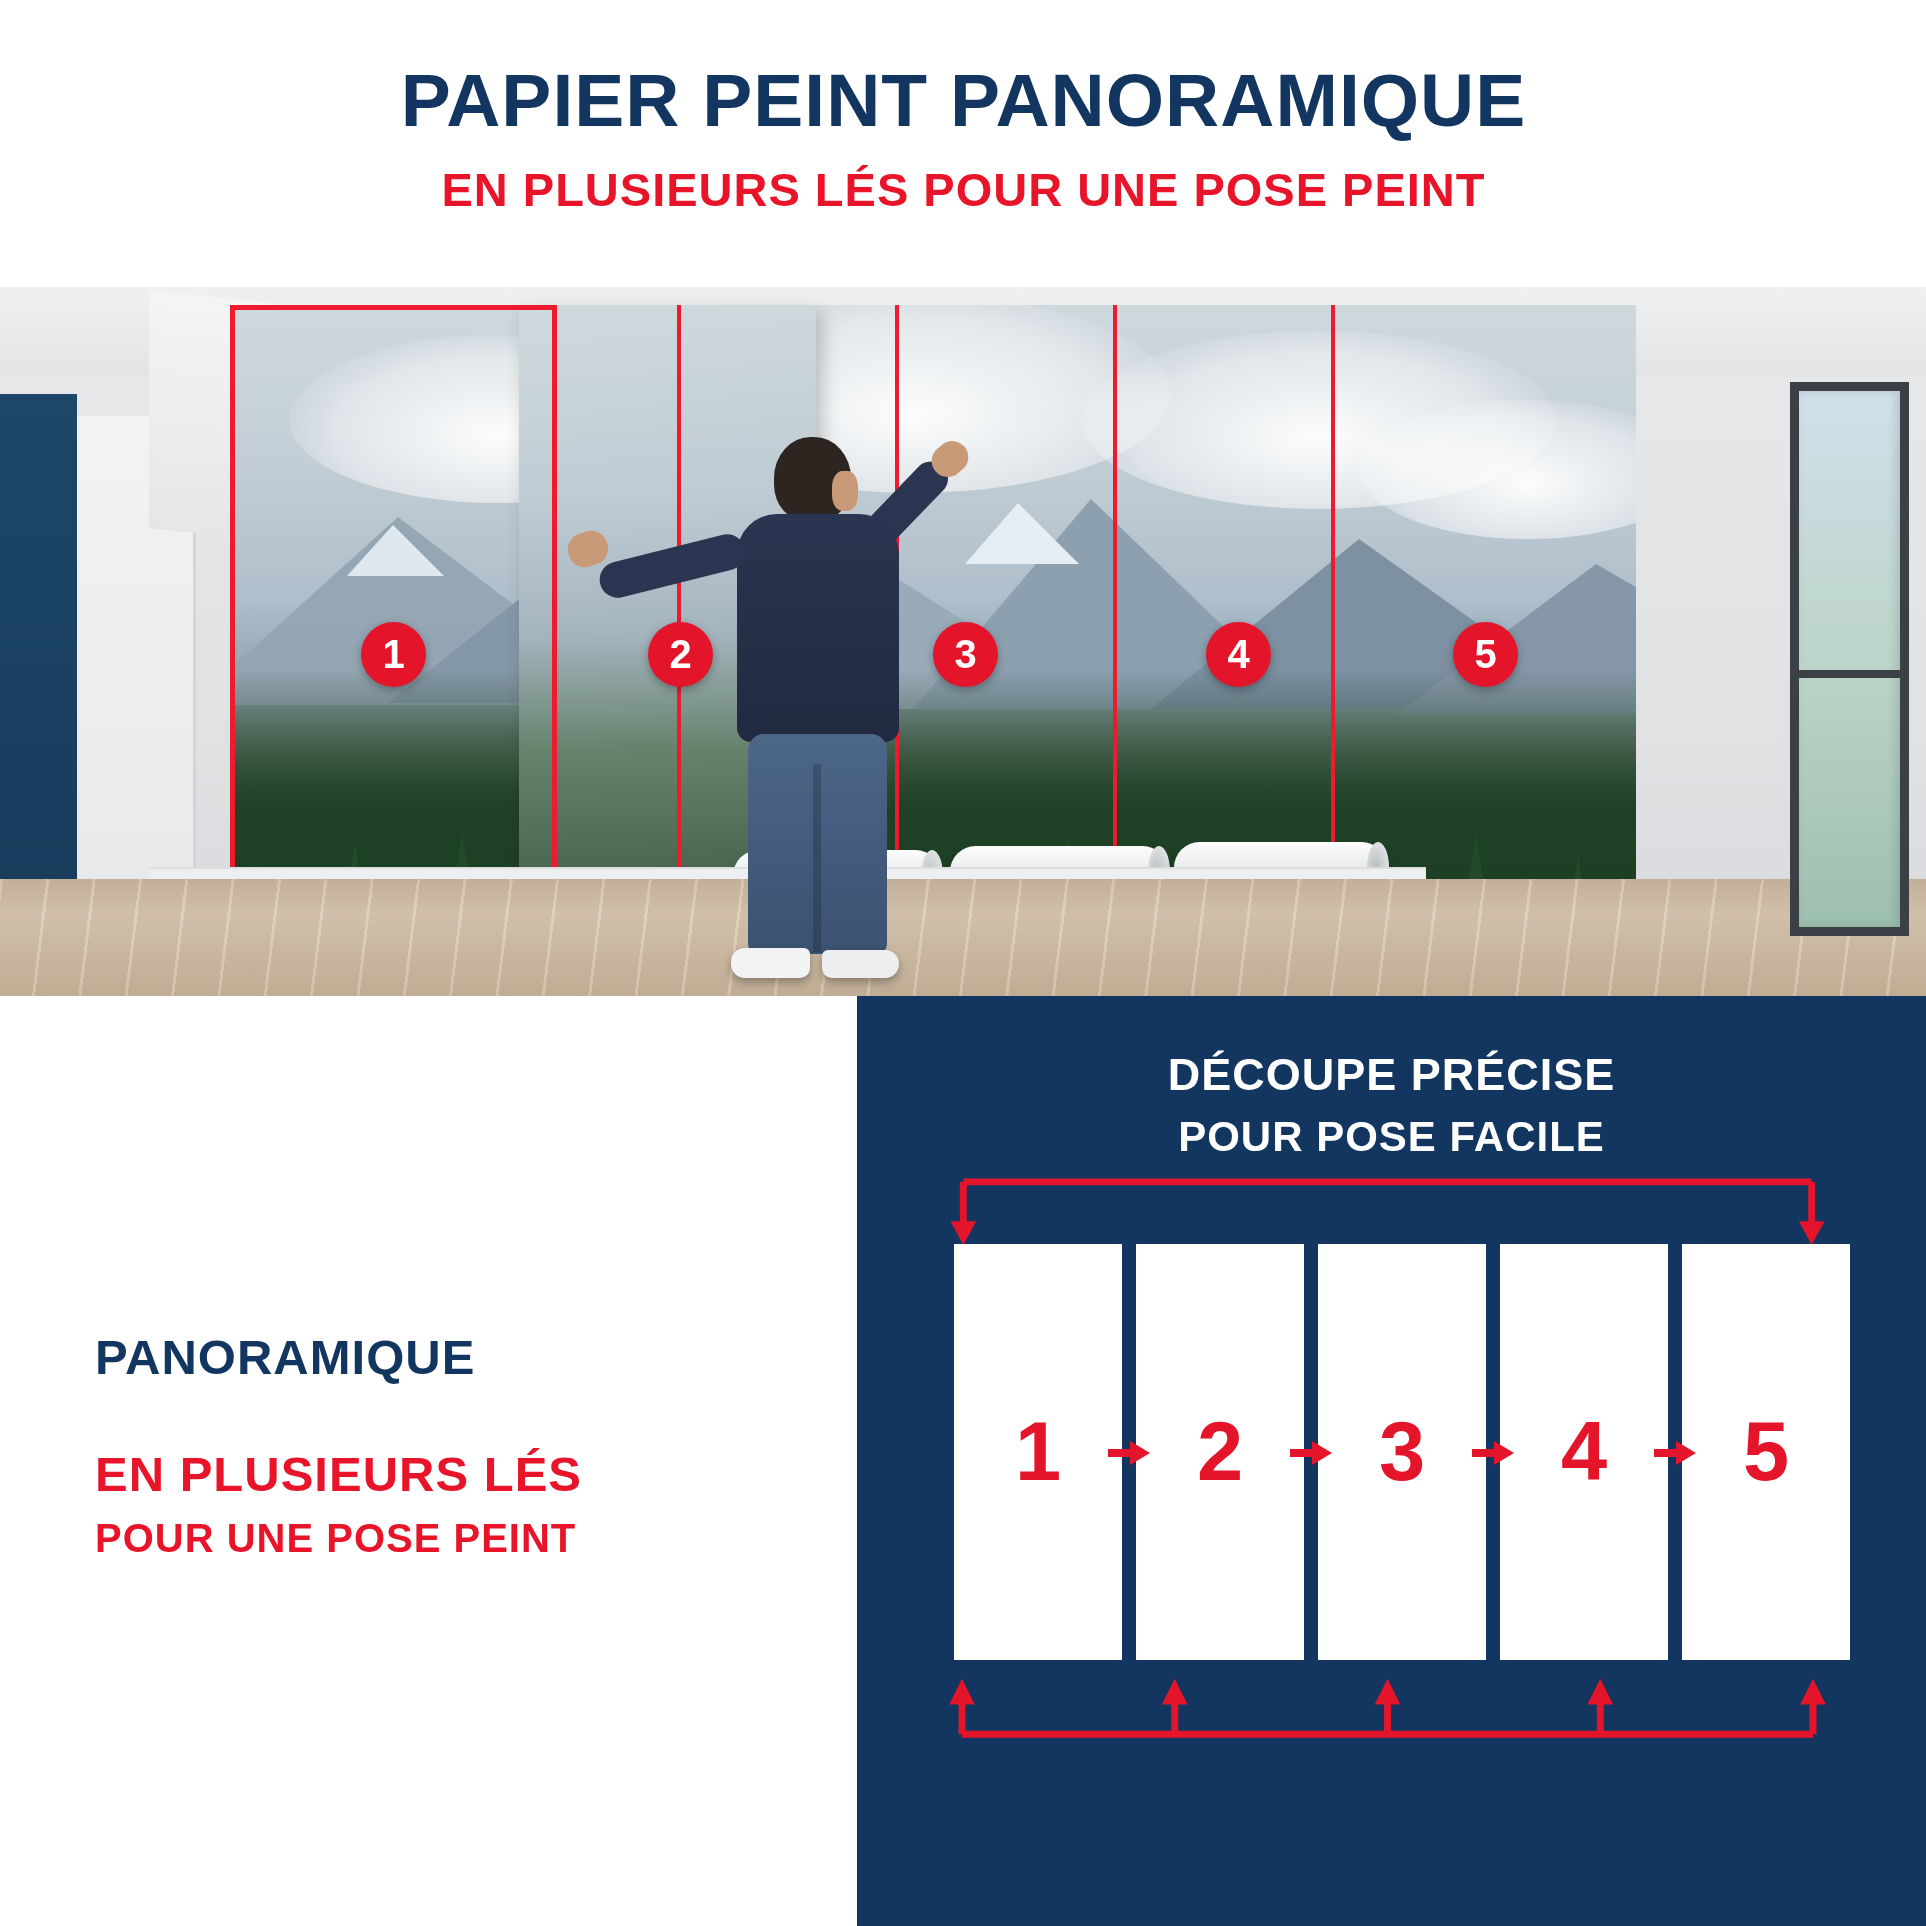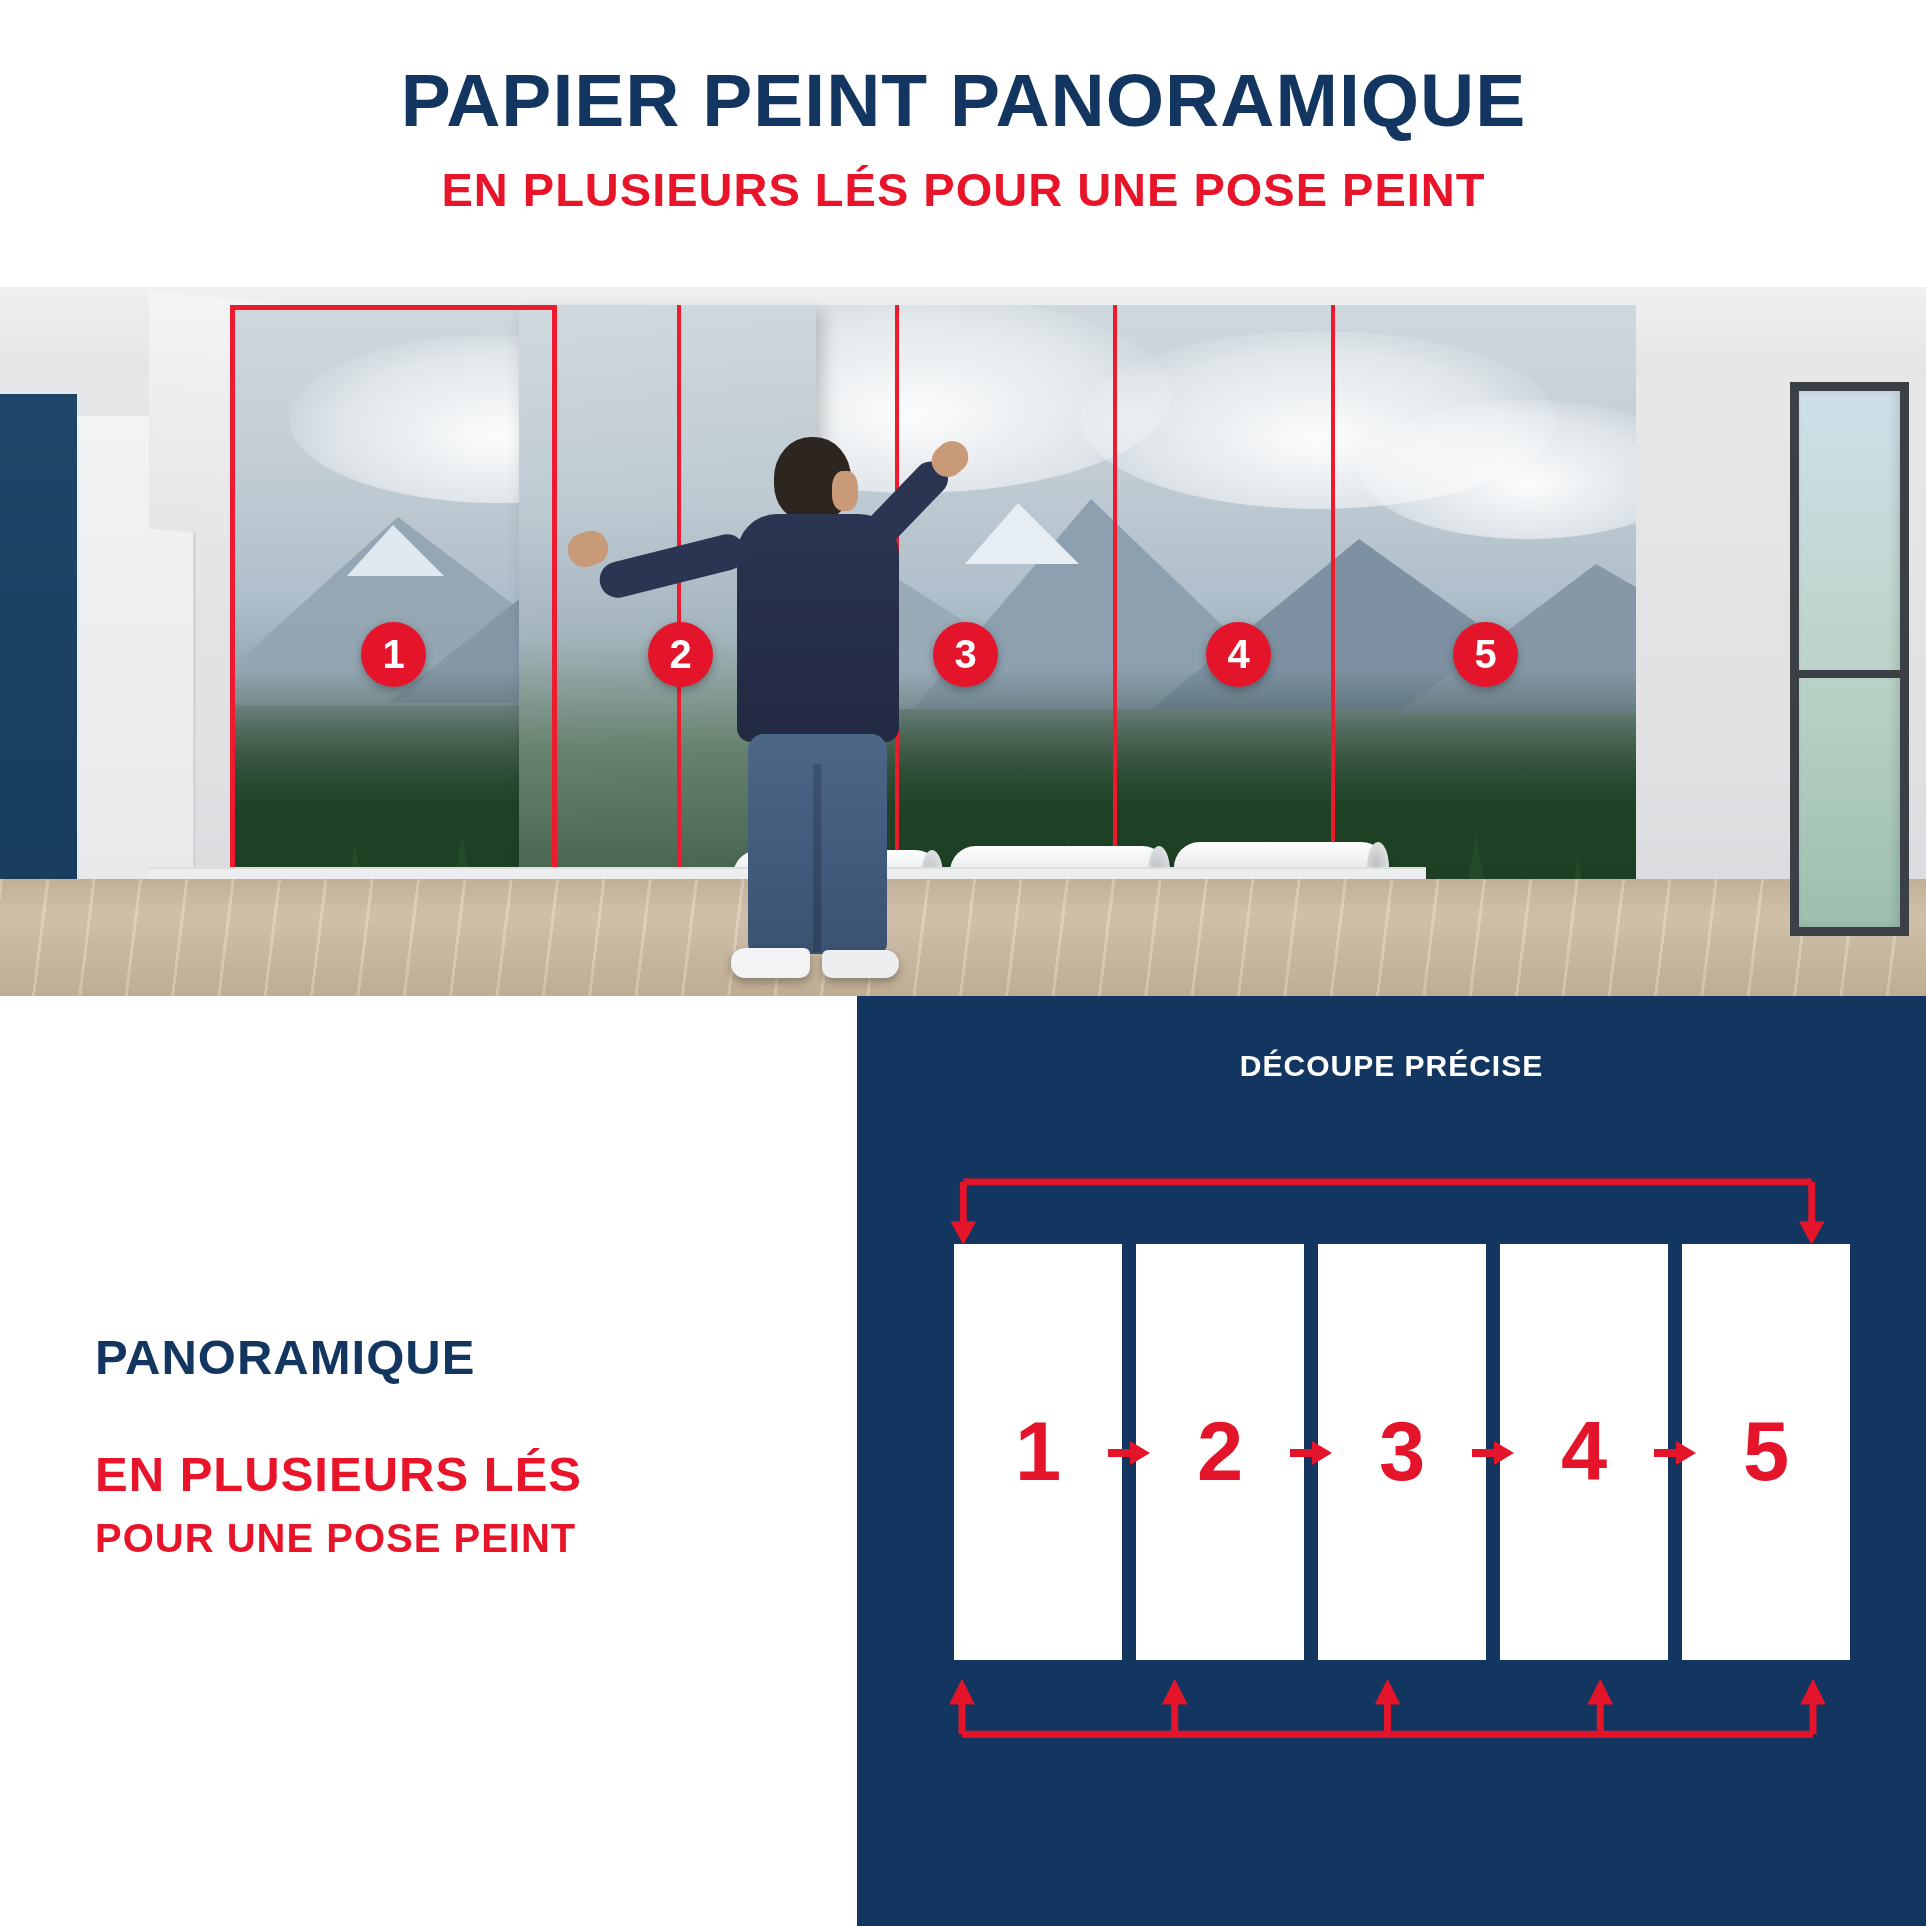--- a/index.html
+++ b/index.html
@@ -219,21 +219,21 @@
   }
   .bl-t1 { font-size: 71px; font-weight: bold; color: #12365f; letter-spacing: 1px; line-height: 1.04; }
   .bl-t2 { font-size: 49px; font-weight: bold; color: #12365f; letter-spacing: 1px; margin-top: 6px; }
   .bl-t3 { font-size: 49px; font-weight: bold; color: #e8152a; letter-spacing: 1px; margin-top: 61px; }
   .bl-t4 { font-size: 40px; font-weight: bold; color: #e8152a; letter-spacing: 1px; margin-top: 14px; }
 
   .bottom-right {
     width: 1069px; background: #12365f; position: relative;
     display: flex; flex-direction: column; align-items: center;
   }
-  .br-title { color: #fff; font-size: 30px; font-weight: bold; letter-spacing: 1px; margin-top: 53px; }
+  .br-title { color: #fff; font-size: 45px; font-weight: bold; letter-spacing: 1px; margin-top: 53px; }
   .br-title2 { color: #fff; font-size: 42px; font-weight: bold; letter-spacing: 1px; margin-top: 12px; }
 
   .sheets {
     position: absolute; left: 97px; top: 248px;
     display: flex; gap: 14px;
   }
   .sheet {
     width: 168px; height: 416px;
     background: #ffffff;
     display: flex; align-items: center; justify-content: center;
@@ -358,20 +358,21 @@
 <div class="bottom">
 
   <div class="bottom-left">
     <div class="bl-t2">PANORAMIQUE</div>
     <div class="bl-t3">EN PLUSIEURS LÉS</div>
     <div class="bl-t4">POUR UNE POSE PEINT</div>
   </div>
 
   <div class="bottom-right">
     <div class="br-title">DÉCOUPE PRÉCISE</div>
+    <div class="br-title2">POUR POSE FACILE</div>
 
     <svg class="top-brackets" viewBox="0 0 900 74">
       <path d="M20 8 H880" stroke="#e4152a" stroke-width="7" fill="none"></path>
       <path d="M20 8 V52" stroke="#e4152a" stroke-width="7" fill="none"></path>
       <path d="M880 8 V52" stroke="#e4152a" stroke-width="7" fill="none"></path>
       <polygon points="20,72 7,48 33,48" fill="#e4152a"></polygon>
       <polygon points="880,72 867,48 893,48" fill="#e4152a"></polygon>
     </svg>
 
     <div class="sheets">

